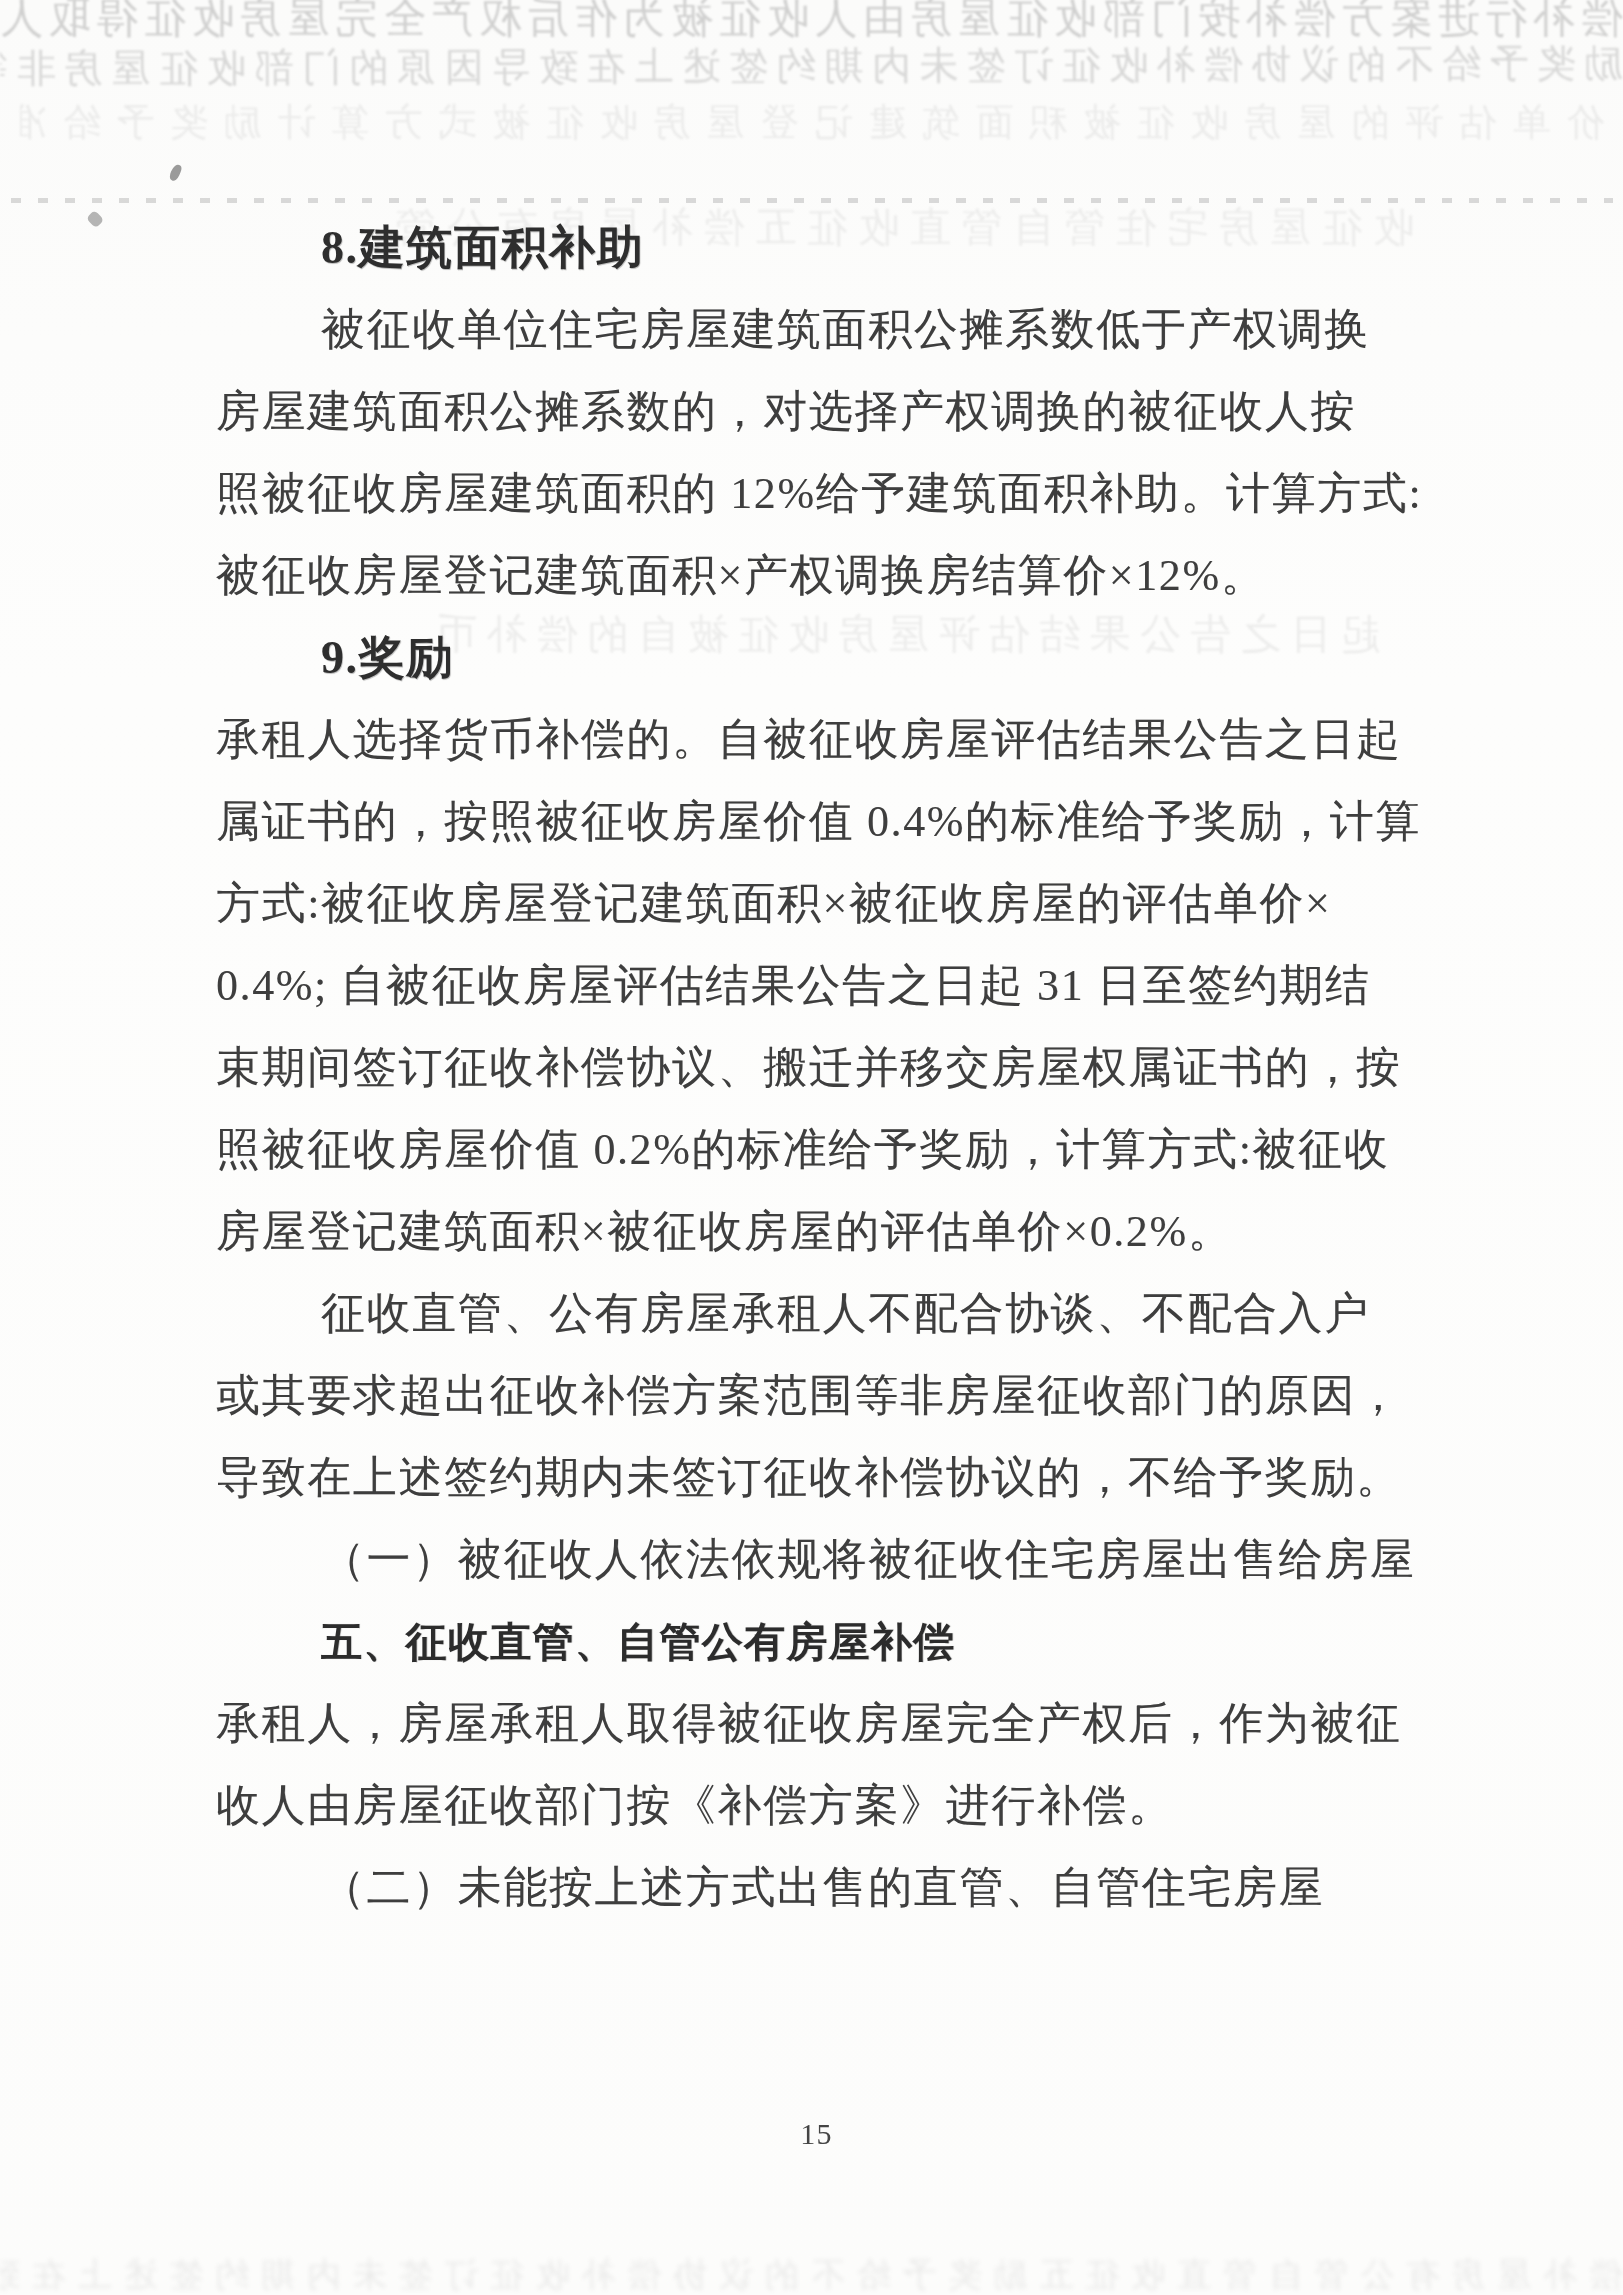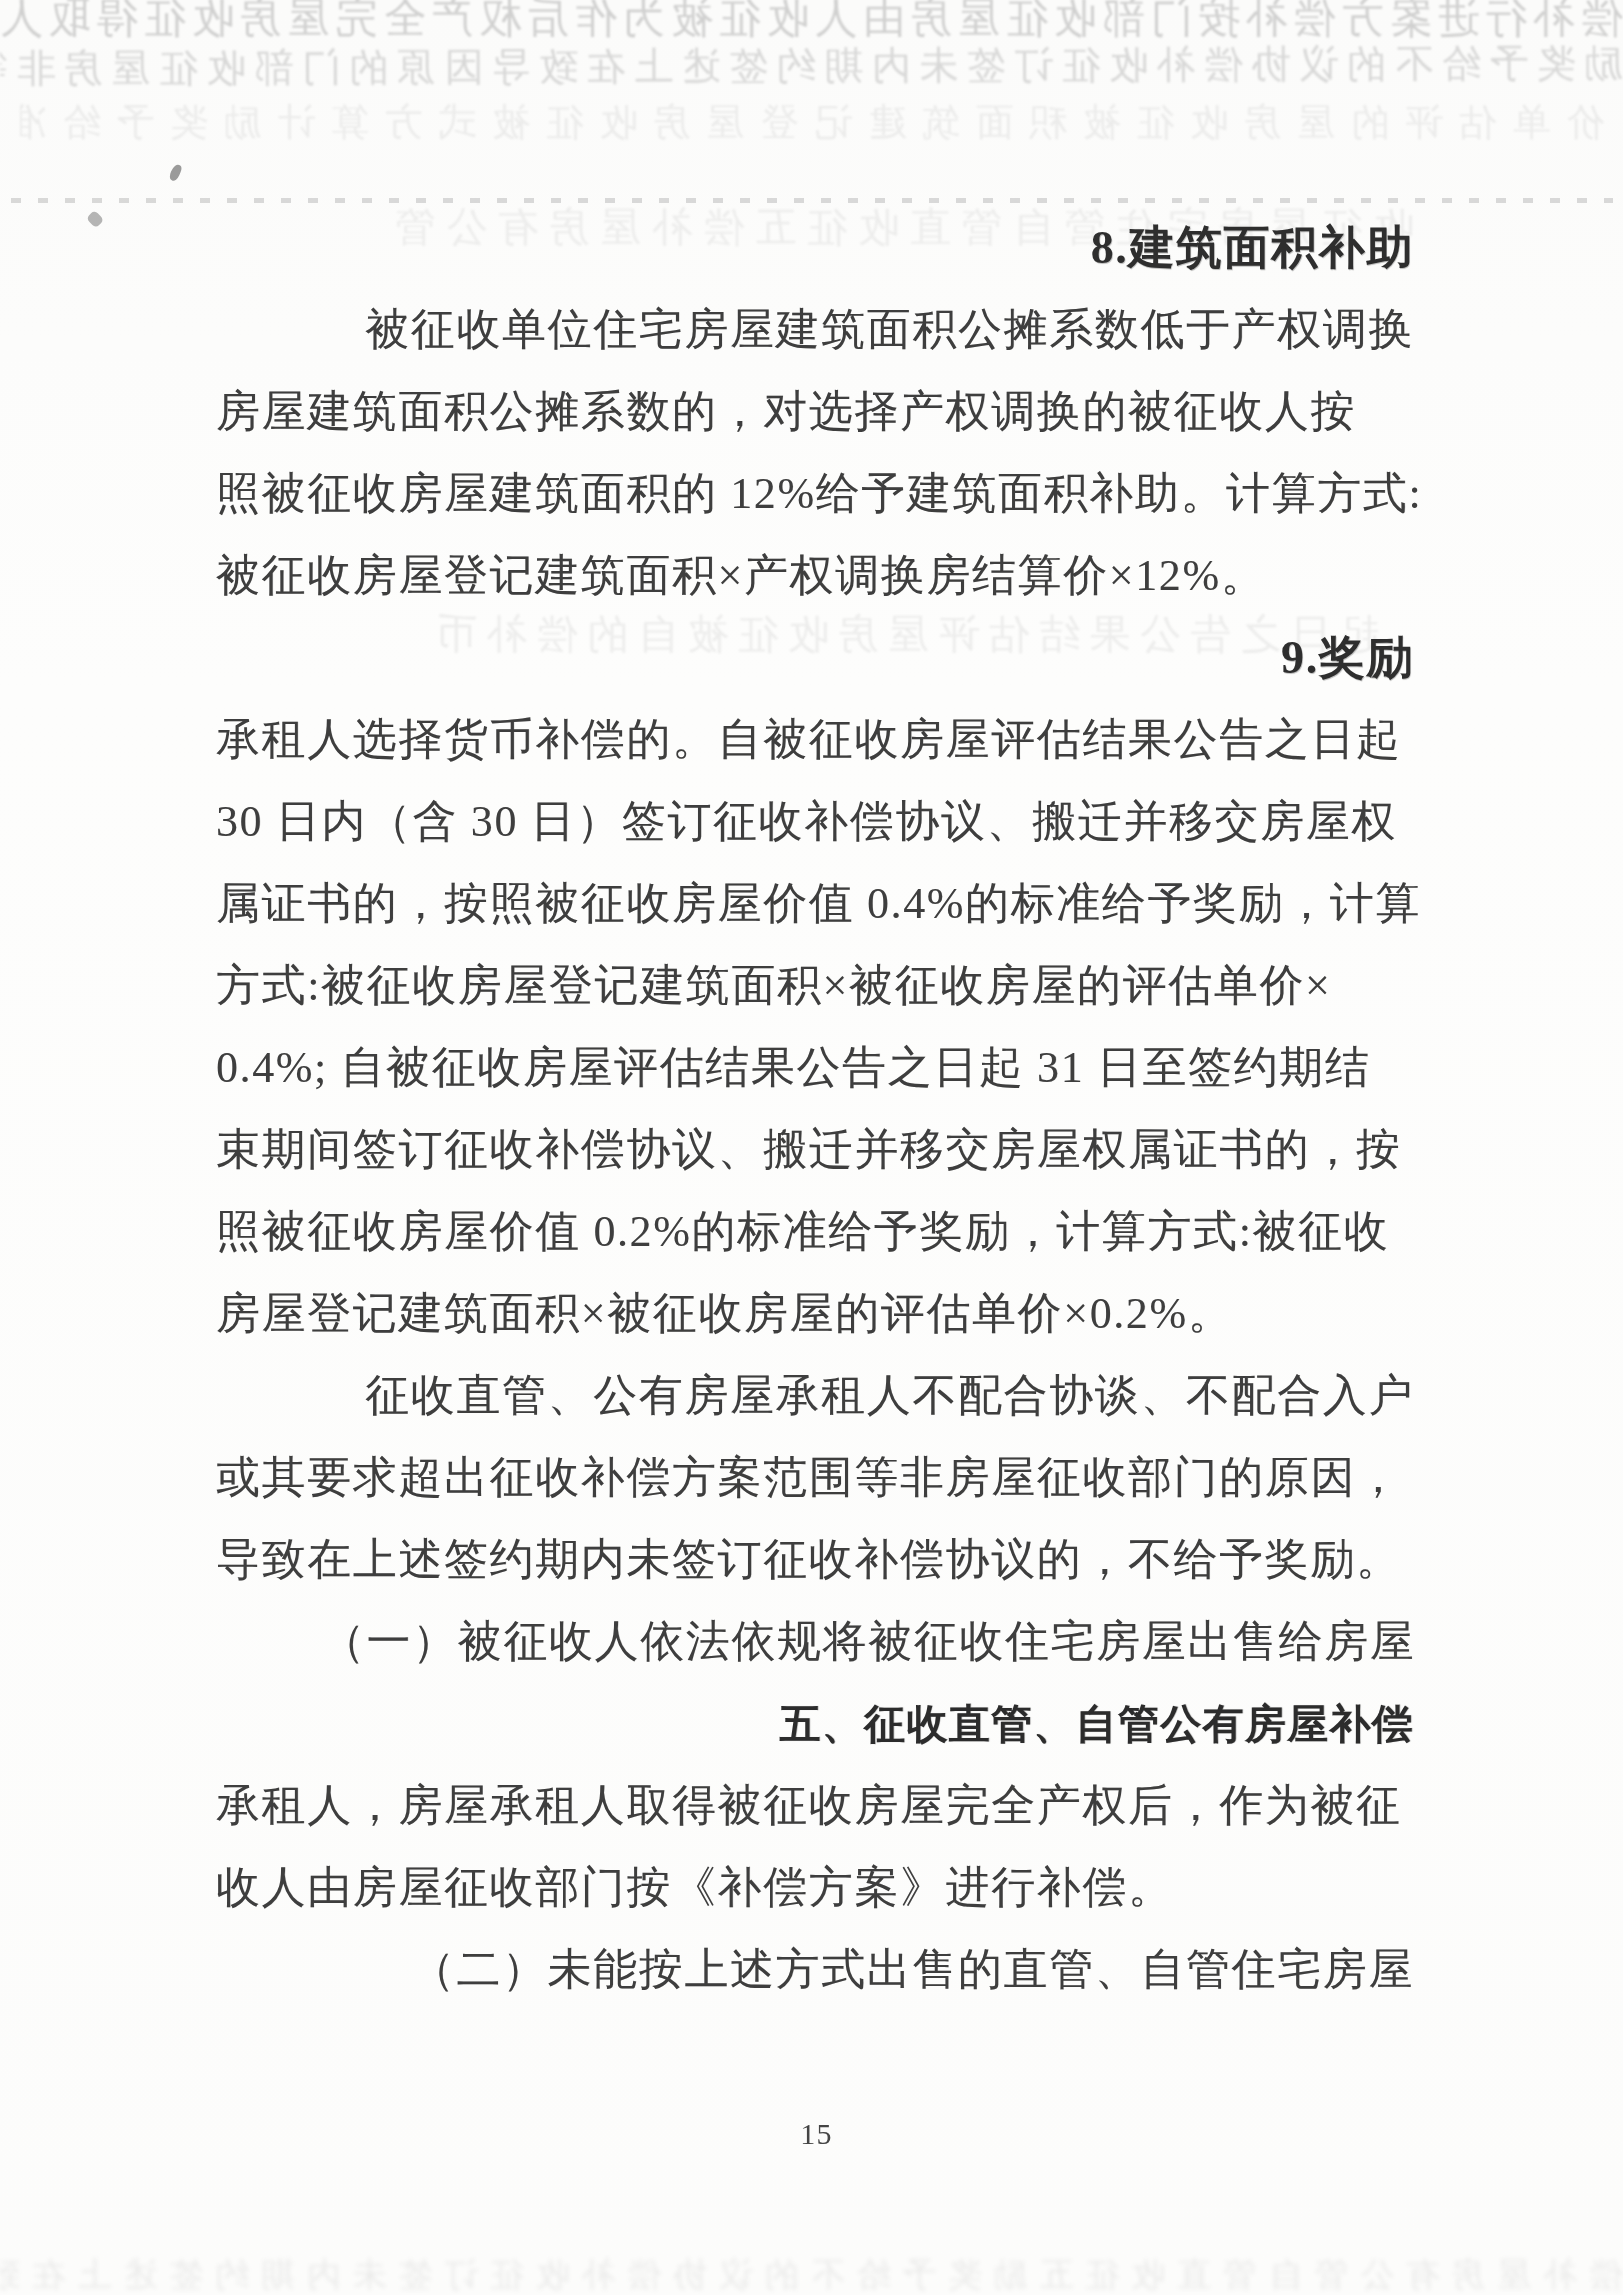--- a/index.html
+++ b/index.html
@@ -27,21 +27,21 @@
   .line {
     position: relative;
     height: 82px;
     line-height: 82px;
     font-size: 44px;
     letter-spacing: 1.6px;
     color: #3e3e3e;
     white-space: nowrap;
     text-shadow: 0.3px 0.3px 0.5px rgba(60,60,60,0.25);
   }
-  .line.indent { padding-left: 105px; text-align: right; }
+  .line.indent { padding-left: 105px; }
   .line.heading {
     font-weight: 700;
     font-size: 46px;
     color: #2e2e2e;
     text-shadow: 0.7px 0.7px 0.7px rgba(40,40,40,0.3);
   }
   .line.heading-sans {
     font-family: "Liberation Sans", "DejaVu Sans", sans-serif;
     font-weight: 700;
     font-size: 41px;
@@ -121,21 +121,20 @@
   <div class="speck" id="speck-2"></div>
 
   <div id="text-block">
       <div class="line heading indent">8.建筑面积补助</div>
       <div class="line indent">被征收单位住宅房屋建筑面积公摊系数低于产权调换</div>
       <div class="line">房屋建筑面积公摊系数的，对选择产权调换的被征收人按</div>
       <div class="line">照被征收房屋建筑面积的 12%给予建筑面积补助。计算方式:</div>
       <div class="line">被征收房屋登记建筑面积×产权调换房结算价×12%。</div>
       <div class="line heading indent">9.奖励</div>
       <div class="line">承租人选择货币补偿的。自被征收房屋评估结果公告之日起</div>
-      <div class="line">30 日内（含 30 日）签订征收补偿协议、搬迁并移交房屋权</div>
       <div class="line">属证书的，按照被征收房屋价值 0.4%的标准给予奖励，计算</div>
       <div class="line">方式:被征收房屋登记建筑面积×被征收房屋的评估单价×</div>
       <div class="line">0.4%; 自被征收房屋评估结果公告之日起 31 日至签约期结</div>
       <div class="line">束期间签订征收补偿协议、搬迁并移交房屋权属证书的，按</div>
       <div class="line">照被征收房屋价值 0.2%的标准给予奖励，计算方式:被征收</div>
       <div class="line">房屋登记建筑面积×被征收房屋的评估单价×0.2%。</div>
       <div class="line indent">征收直管、公有房屋承租人不配合协谈、不配合入户</div>
       <div class="line">或其要求超出征收补偿方案范围等非房屋征收部门的原因，</div>
       <div class="line">导致在上述签约期内未签订征收补偿协议的，不给予奖励。</div>
       <div class="line indent">（一）被征收人依法依规将被征收住宅房屋出售给房屋</div>

